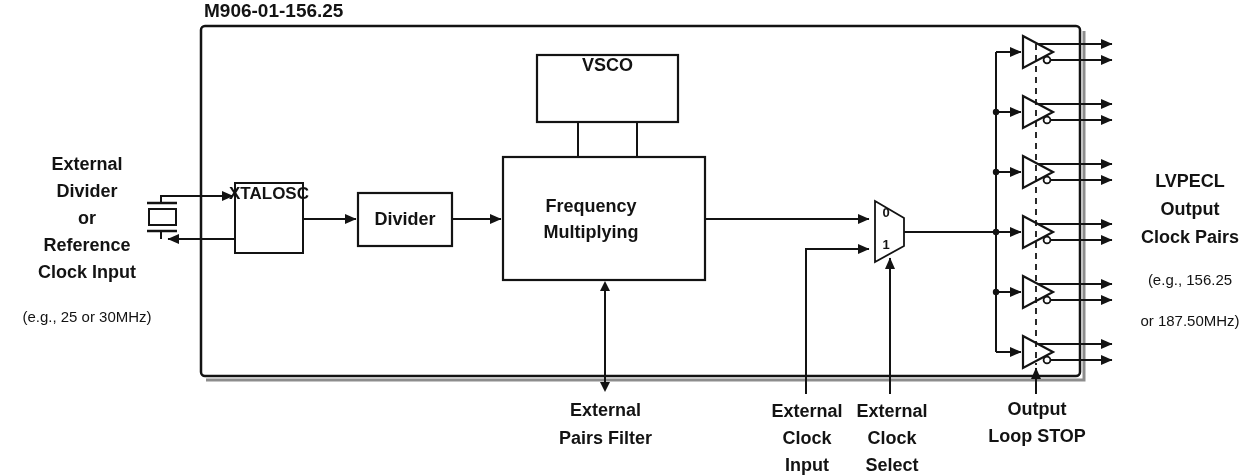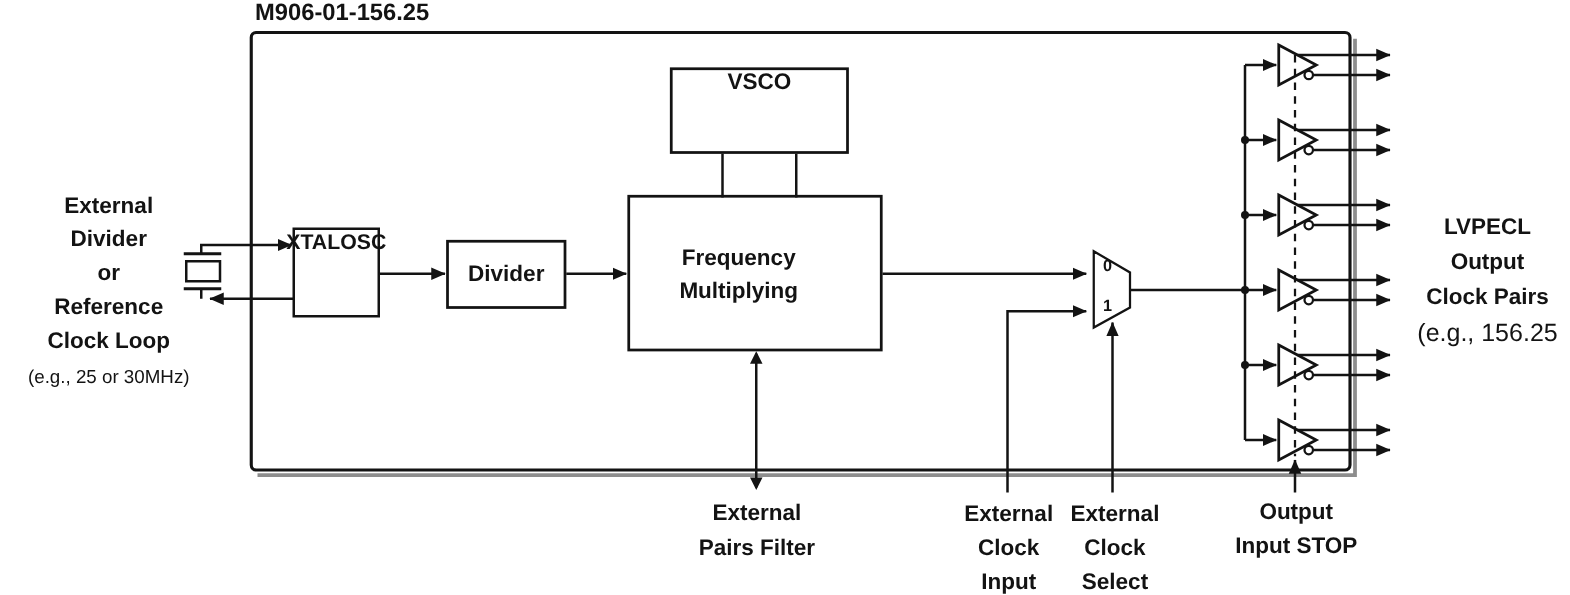--- a/index.html
+++ b/index.html
@@ -8,29 +8,29 @@
     font-family:"Liberation Sans","DejaVu Sans",sans-serif;color:#111;
     overflow:hidden;
     padding-left:22px;
   }
   .stage svg{position:absolute;left:0;top:0;}
   .lbl{position:absolute;font-weight:bold;text-align:center;color:#131313;}
   .lbl .ln{display:block;}
   .note{font-weight:normal;}
   .t-title{left:204px;top:0px;font-size:19px;text-align:left;letter-spacing:0px;}
   .t-left{left:0px;top:151px;width:174px;font-size:18px;line-height:27px;}
-  .t-left .note{font-size:15px;line-height:21px;margin-top:5px;}
+  .t-left .note{font-size:15px;line-height:21px;margin-top:20px;}
   .t-xtal{left:235px;top:183px;width:68px;height:70px;display:flex;flex-direction:row;justify-content:center;font-size:17px;line-height:21px;}
   .t-div{left:358px;top:193px;width:94px;height:53px;display:flex;align-items:center;justify-content:center;font-size:18px;}
   .t-vsco{left:537px;top:55px;width:141px;height:80px;display:flex;justify-content:center;font-size:18px;}
   .t-pll{left:503px;top:157px;width:176px;height:123px;display:flex;flex-direction:column;justify-content:center;font-size:18px;line-height:26px;}
   .t-mux0{left:879px;top:205px;width:14px;font-size:13px;font-weight:bold;}
   .t-mux1{left:879px;top:237px;width:14px;font-size:13px;font-weight:bold;}
   .t-right{left:1124px;top:167px;width:132px;font-size:18px;line-height:28px;}
-  .t-right .note{font-size:20px;line-height:25px;margin-top:4px;}
+  .t-right .note{font-size:15px;line-height:25px;margin-top:16px;}
   .t-loop{left:528px;top:396px;width:155px;font-size:18px;line-height:28px;}
   .t-ecin{left:748px;top:398px;width:118px;font-size:18px;line-height:27px;}
   .t-ecsel{left:833px;top:398px;width:118px;font-size:18px;line-height:27px;}
   .t-stop{left:962px;top:396px;width:150px;font-size:18px;line-height:27px;}
 </style>
 </head>
 <body>
 
 <div class="stage">
 
@@ -129,21 +129,21 @@
     </g>
   </svg>
 
   <div class="lbl t-title">M906-01-156.25</div>
 
   <div class="lbl t-left">
     <span class="ln">External</span>
     <span class="ln">Divider</span>
     <span class="ln">or</span>
     <span class="ln">Reference</span>
-    <span class="ln">Clock Loop</span>
+    <span class="ln">Clock Input</span>
     <span class="ln note">(e.g., 25 or 30MHz)</span>
   </div>
 
   <div class="lbl t-xtal">
     <span class="ln">XTAL</span>
     <span class="ln">OSC</span>
   </div>
 
   <div class="lbl t-div">
     <span>Divider</span>
@@ -159,20 +159,21 @@
   </div>
 
   <div class="lbl t-mux0">0</div>
   <div class="lbl t-mux1">1</div>
 
   <div class="lbl t-right">
     <span class="ln">LVPECL</span>
     <span class="ln">Output</span>
     <span class="ln">Clock Pairs</span>
     <span class="ln note">(e.g., 156.25</span>
+    <span class="ln note">or 187.50MHz)</span>
   </div>
 
   <div class="lbl t-loop">
     <span class="ln">External</span>
     <span class="ln">Pairs Filter</span>
   </div>
 
   <div class="lbl t-ecin">
     <span class="ln">External</span>
     <span class="ln">Clock</span>
@@ -180,16 +181,16 @@
   </div>
 
   <div class="lbl t-ecsel">
     <span class="ln">External</span>
     <span class="ln">Clock</span>
     <span class="ln">Select</span>
   </div>
 
   <div class="lbl t-stop">
     <span class="ln">Output</span>
-    <span class="ln">Input STOP</span>
+    <span class="ln">Loop STOP</span>
   </div>
 
 </div>
 
 </body></html>

